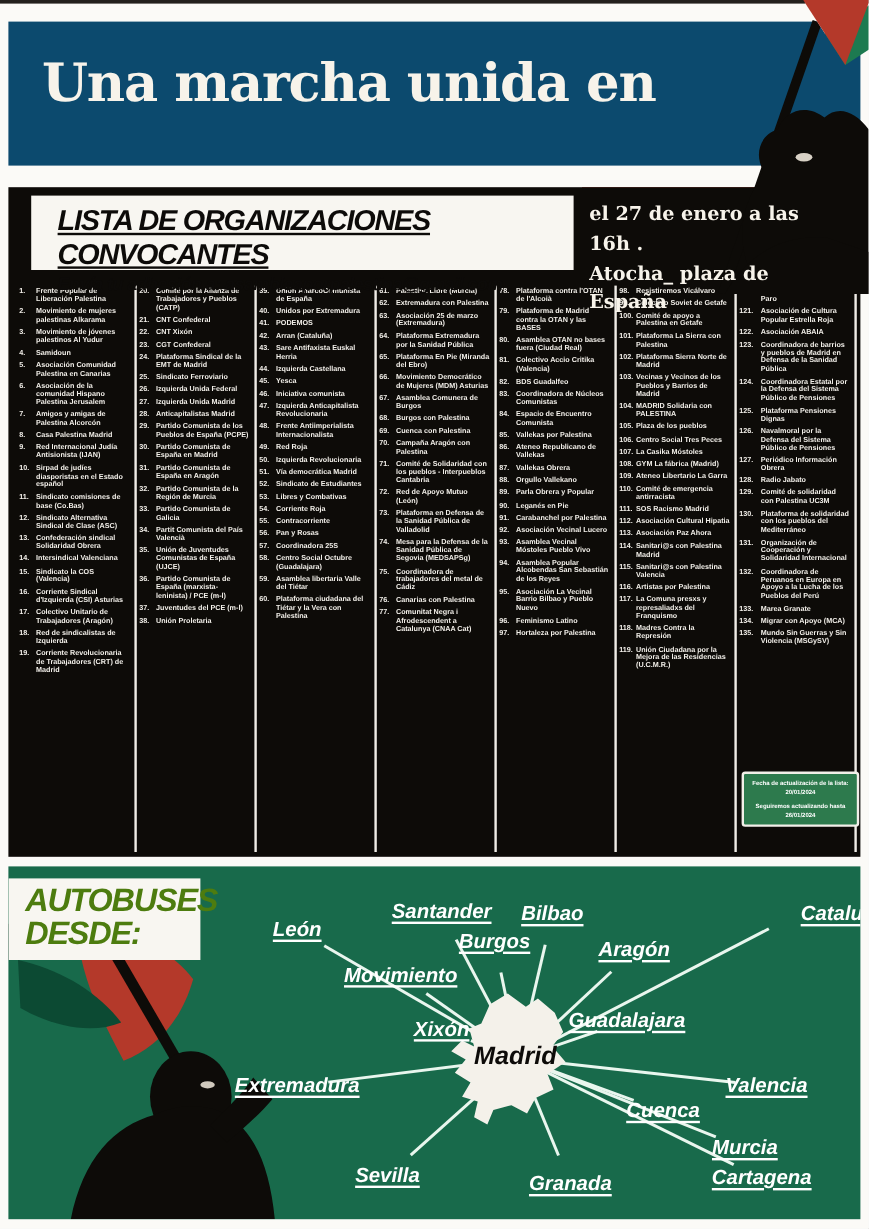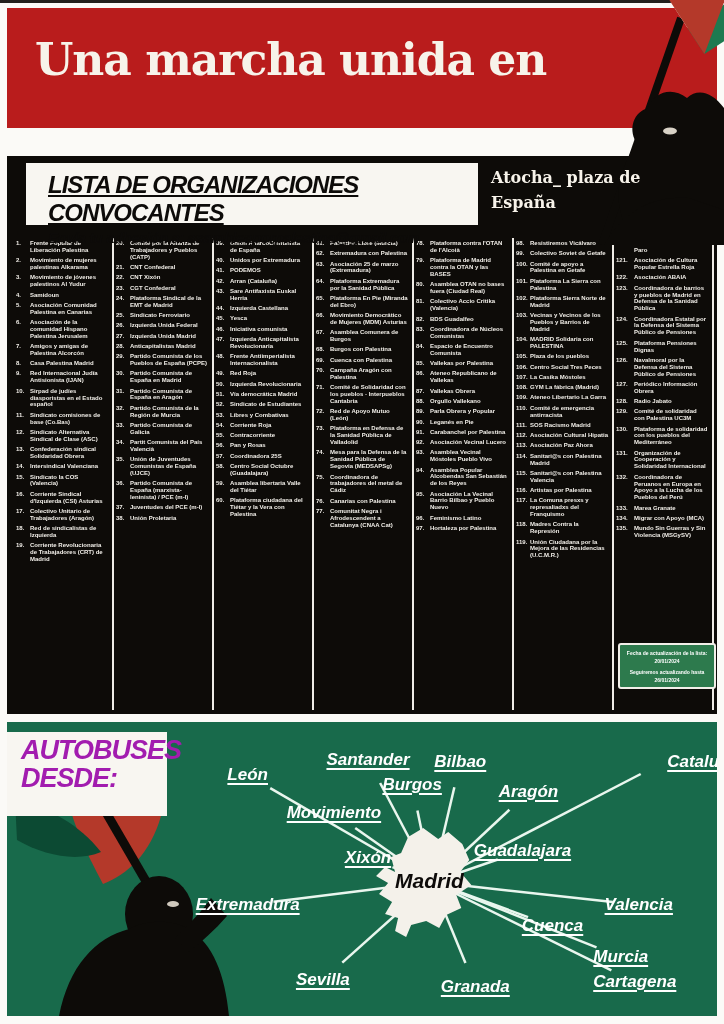--- a/index.html
+++ b/index.html
@@ -3,21 +3,21 @@
 <meta charset="utf-8">
 <style>
   * { margin:0; padding:0; box-sizing:border-box; }
   html,body { background:#ffffff; }
   body { font-family:"Liberation Sans", sans-serif; }
   .poster { position:relative; width:724px; height:1024px; background:#fbfaf7; overflow:hidden; }
 
   .top-line { position:absolute; left:0; top:0; width:100%; height:3px; background:#23201d; }
 
   
-  .header-red { position:absolute; left:7px; top:8px; width:710px; height:120px; background:#b91c1c; }
+  .header-red { position:absolute; left:7px; top:18px; width:710px; height:120px; background:#0c4a6e; }
   .title { font-family:"DejaVu Serif", serif; font-weight:bold; color:#f7f3ea;
            font-size:44px; line-height:1.18; padding:26px 0 0 28px; letter-spacing:-1px; }
   .red-date-box { position:absolute; right:7px; top:156px; width:232px; height:72px; background:#b4392a; }
   .event-text { position:absolute; left:491px; top:166px; width:200px; z-index:6;
                 font-family:"DejaVu Serif", serif; font-weight:bold; color:#f7f3ea;
                 font-size:16px; line-height:1.55; }
   .top-silhouette { position:absolute; right:0; top:0; width:250px; height:245px; z-index:5; }
 
   
   .lista-box { position:absolute; left:26px; top:163px; width:452px; height:62px; background:#f8f6f1;
@@ -35,22 +35,22 @@
   .org .t { flex:1 1 auto; }
   .update-box { position:absolute; left:611px; top:487px; width:98px; height:46px; background:#2d7a4d;
                 border:2px solid #f2efe9; border-radius:3px; color:#ffffff; text-align:center;
                 font-size:5px; font-weight:bold; padding-top:5px; line-height:1.5; }
   .update-box .u2 { margin-top:4px; }
 
   
   .green-section { position:absolute; left:7px; top:722px; width:710px; height:294px; background:#186a4b; overflow:hidden; }
   .map-svg { position:absolute; left:0; top:0; width:100%; height:100%; z-index:1; }
   .bottom-silhouette { position:absolute; left:0; top:10px; width:345px; height:284px; z-index:2; }
-  .autobuses-box { position:absolute; left:0; top:10px; width:160px; height:84px; background:#f8f6f1; z-index:3;
-                   padding:4px 0 0 14px; font-weight:bold; font-style:italic; color:#a21caf;
+  .autobuses-box { position:absolute; left:0; top:10px; width:160px; height:68px; background:#f8f6f1; z-index:3;
+                   padding:4px 0 0 14px; font-weight:bold; font-style:italic; color:#4d7c0f;
                    font-size:27px; line-height:1.05; letter-spacing:-1px; }
   .city { position:absolute; transform:translate(-50%,-50%); z-index:4; white-space:nowrap;
           color:#ffffff; font-weight:bold; font-style:italic; font-size:17px;
           text-decoration:underline; text-underline-offset:3px; text-decoration-thickness:2px; }
   .madrid-label { position:absolute; left:59.5%; top:54%; transform:translate(-50%,-50%); z-index:4;
                   color:#0d0b09; font-weight:bold; font-style:italic; font-size:21px; }
 </style>
 </head>
 <body>
 
@@ -70,20 +70,21 @@
       <rect x="0" y="-19" width="170" height="31" fill="#f4f1ea"></rect>
       <rect x="0" y="12" width="170" height="31" fill="#1d7a50"></rect>
       <polygon points="0,-50 64,-4 0,43" fill="#b4392a"></polygon>
     </g>
     <path d="M250,245 L250,108 C238,92 224,88 213,98 C198,86 180,92 174,108 C160,112 154,128 162,142 L152,162 C142,184 142,206 152,228 L158,245 Z" fill="#0d0b08"></path>
     <ellipse cx="196" cy="131" rx="7" ry="3.5" fill="#d8d2c6"></ellipse>
     <path d="M130,245 C150,210 180,195 215,198 L250,210 L250,245 Z" fill="#0d0b08"></path>
   </svg>
 
   <div class="event-text">
+    <div>el 27 de enero a las 16h .</div>
     <div>Atocha_ plaza de España</div>
   </div>
 
   <div class="black-panel">
     <div class="columns" id="columns">
         <div class="col">
           <div class="org">
             <span class="n">1.</span>
             <span class="t">Frente Popular de Liberación Palestina</span>
           </div>

